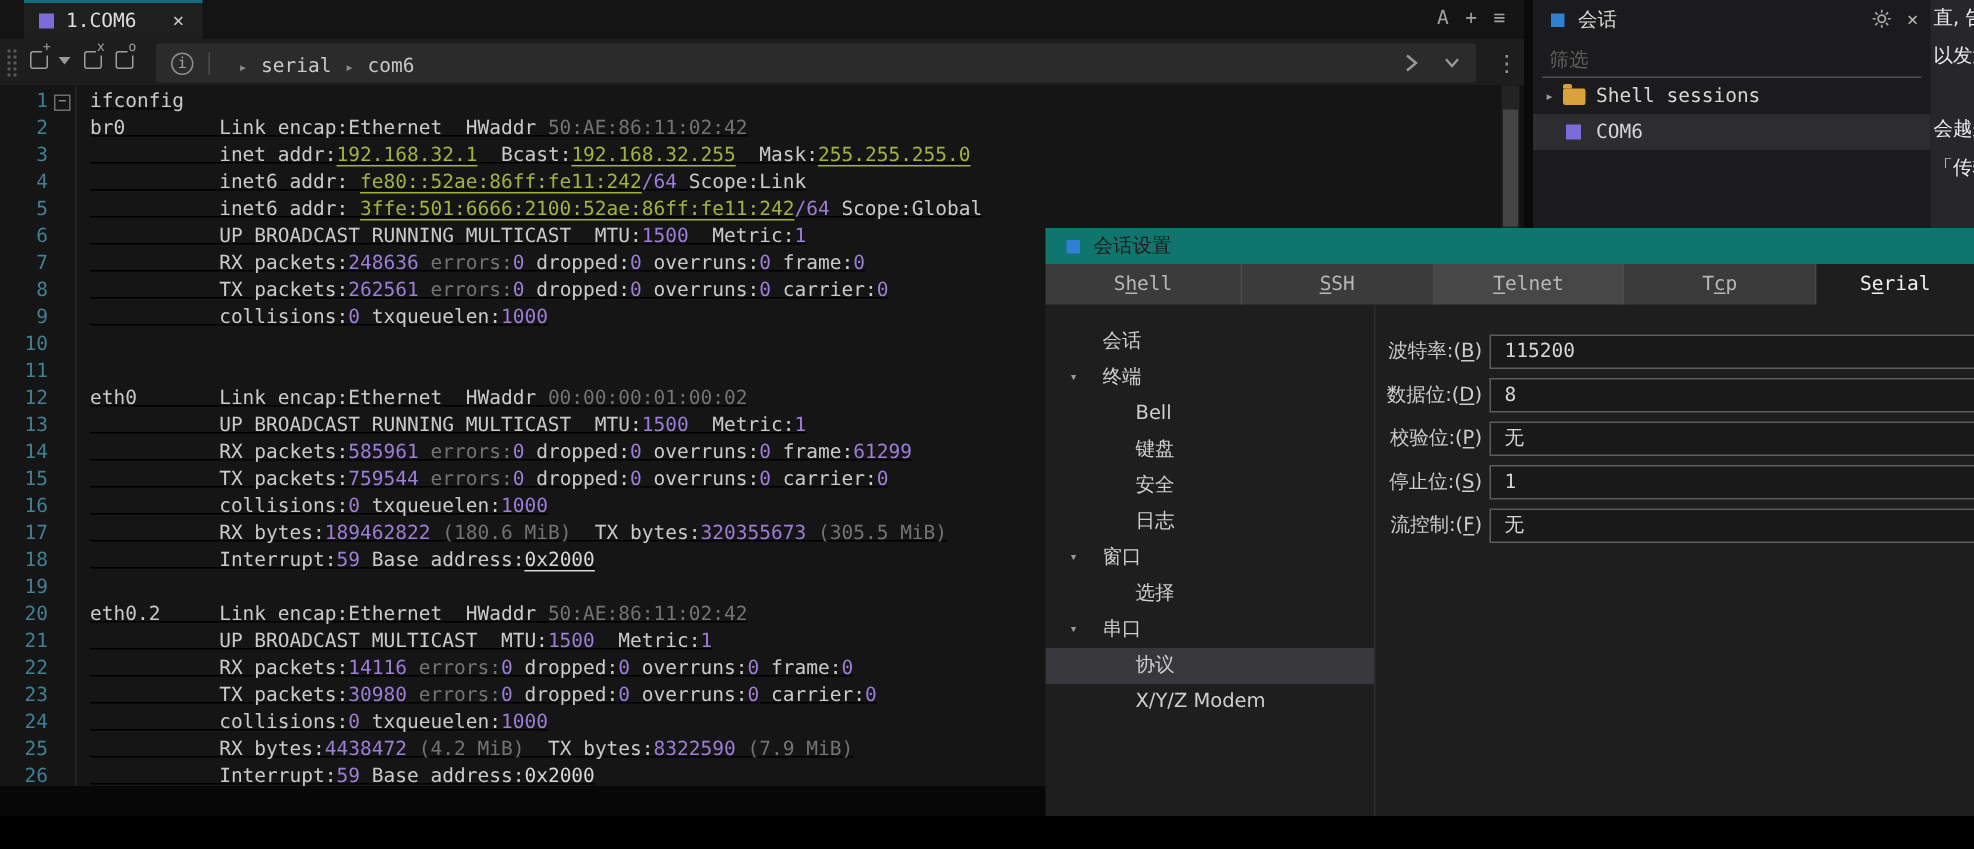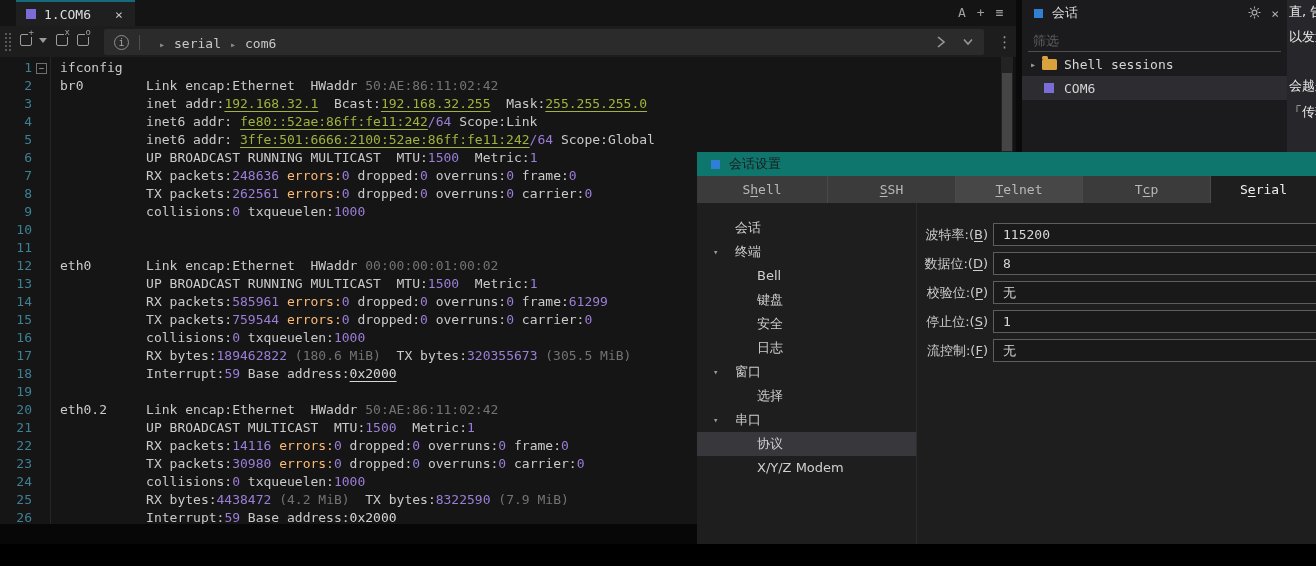--- a/index.html
+++ b/index.html
@@ -43,26 +43,26 @@
   .kebab { position:absolute; left:997px; top:31px; color:#9a9a9a; font-size:15px; line-height:22px; }
 
   
   .terminal { position:absolute; left:0; top:57px; width:1001px; height:467px; background:#151515; overflow:hidden; padding-top:2px; }
   .gutter-sep { position:absolute; left:50px; top:57px; width:1px; height:467px; background:#262626; }
   .t-row { display:flex; height:18px; line-height:18px; font-size:13px; white-space:pre; }
   .t-num { width:32px; text-align:right; color:#3e8096; flex:none; }
   .t-fold { width:16px; flex:none; position:relative; }
   .t-fold.has:before { content:"\2212"; position:absolute; left:4px; top:4px; width:9px; height:9px;
      border:1px solid #6f6f6f; color:#aaaaaa; font-size:9px; line-height:8px; text-align:center; background:#151515; }
-  .t-text { padding-left:12px; }
+  .t-text { padding-left:12px;text-decoration:underline; }
   .c-d { color:#cacaca; }
   .c-g { color:#737373; }
   .c-u { color:#a2b33c; text-decoration:underline; text-underline-offset:3px; }
   .c-p { color:#9b7ed8; }
-  .c-r { color:#fdba74; }
+  .c-r { color:#737373; }
   .c-w { color:#d6d6d6; text-decoration:underline; text-underline-offset:3px; }
   .below-term { position:absolute; left:0; top:524px; width:1016px; height:42px; background:#070708; }
   .scrollbar { position:absolute; left:1001px; top:57px; width:12px; height:467px; background:#232323; }
   .scroll-thumb { position:absolute; left:1px; top:16px; width:10px; height:78px; background:#454545; }
   .panel-gap { position:absolute; left:1016px; top:0; width:6px; height:566px; background:#0a0a0b; }
 
   
   .panel { position:absolute; left:1022px; top:0; width:265px; height:566px; background:#1b1b1d; }
   .panel-head { height:26px; display:flex; align-items:center; padding:0 8px 0 12px; }
   .blue-sq { width:9px; height:9px; background:#2f7fd4; flex:none; }

